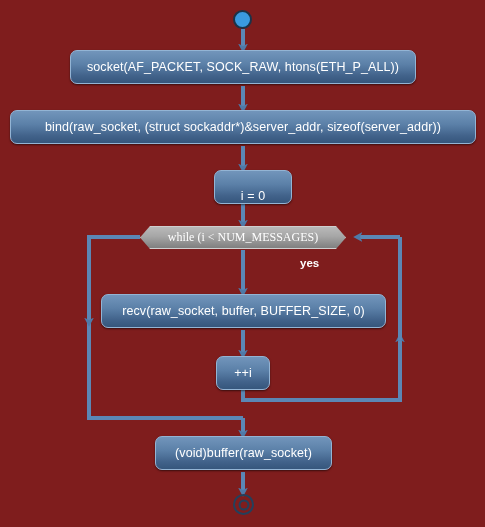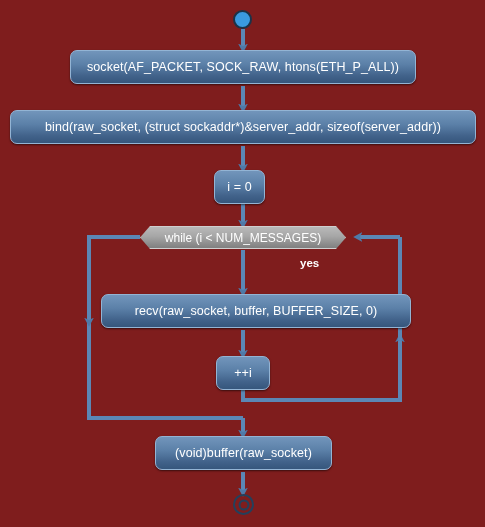--- a/index.html
+++ b/index.html
@@ -42,20 +42,21 @@
     font-size: 12.5px;
     letter-spacing: 0.1px;
   }
   .decision {
     height: 23px;
     font-size: 12px;
     color: #ffffff;
     background: linear-gradient(to bottom, #b9b9b9 0%, #a6a6a6 45%, #8d8d8d 80%, #808080 100%);
     border: 1px solid #cfcfcf;
     clip-path: polygon(10px 0, calc(100% - 10px) 0, 100% 50%, calc(100% - 10px) 100%, 10px 100%, 0 50%);
+    font-family: Liberation Serif, serif;
   }
   .start-node {
     width: 19px;
     height: 19px;
     border-radius: 50%;
     background: #3a9ae0;
     border: 2px solid #1b3349;
     box-sizing: border-box;
   }
   .end-node {
@@ -128,31 +129,31 @@
   <div class="node start-node" style="left:233px; top:10px;"></div>
 
   <div class="node process" style="left:70px; top:50px; width:346px;">
     <span>socket(AF_PACKET, SOCK_RAW, htons(ETH_P_ALL))</span>
   </div>
 
   <div class="node process" style="left:10px; top:110px; width:466px;">
     <span>bind(raw_socket, (struct sockaddr*)&amp;server_addr, sizeof(server_addr))</span>
   </div>
 
-  <div class="node process" style="left:214px; top:170px; width:51px;">
+  <div class="node process" style="left:214px; top:170px; width:78px;align-items:flex-end;">
     <span>i = 0</span>
   </div>
 
   <div class="node decision" style="left:140px; top:226px; width:206px;">
     <span>while (i &lt; NUM_MESSAGES)</span>
   </div>
 
   <div class="edge-label" style="left:252px; top:257px;margin-left:48px;">yes</div>
 
-  <div class="node process" style="left:101px; top:294px; width:310px;">
+  <div class="node process" style="left:101px; top:294px; width:285px;">
     <span>recv(raw_socket, buffer, BUFFER_SIZE, 0)</span>
   </div>
 
   <div class="node process" style="left:216px; top:356px; width:54px;">
     <span>++i</span>
   </div>
 
   <div class="node process" style="left:155px; top:436px; width:177px;">
     <span>(void)buffer(raw_socket)</span>
   </div>

